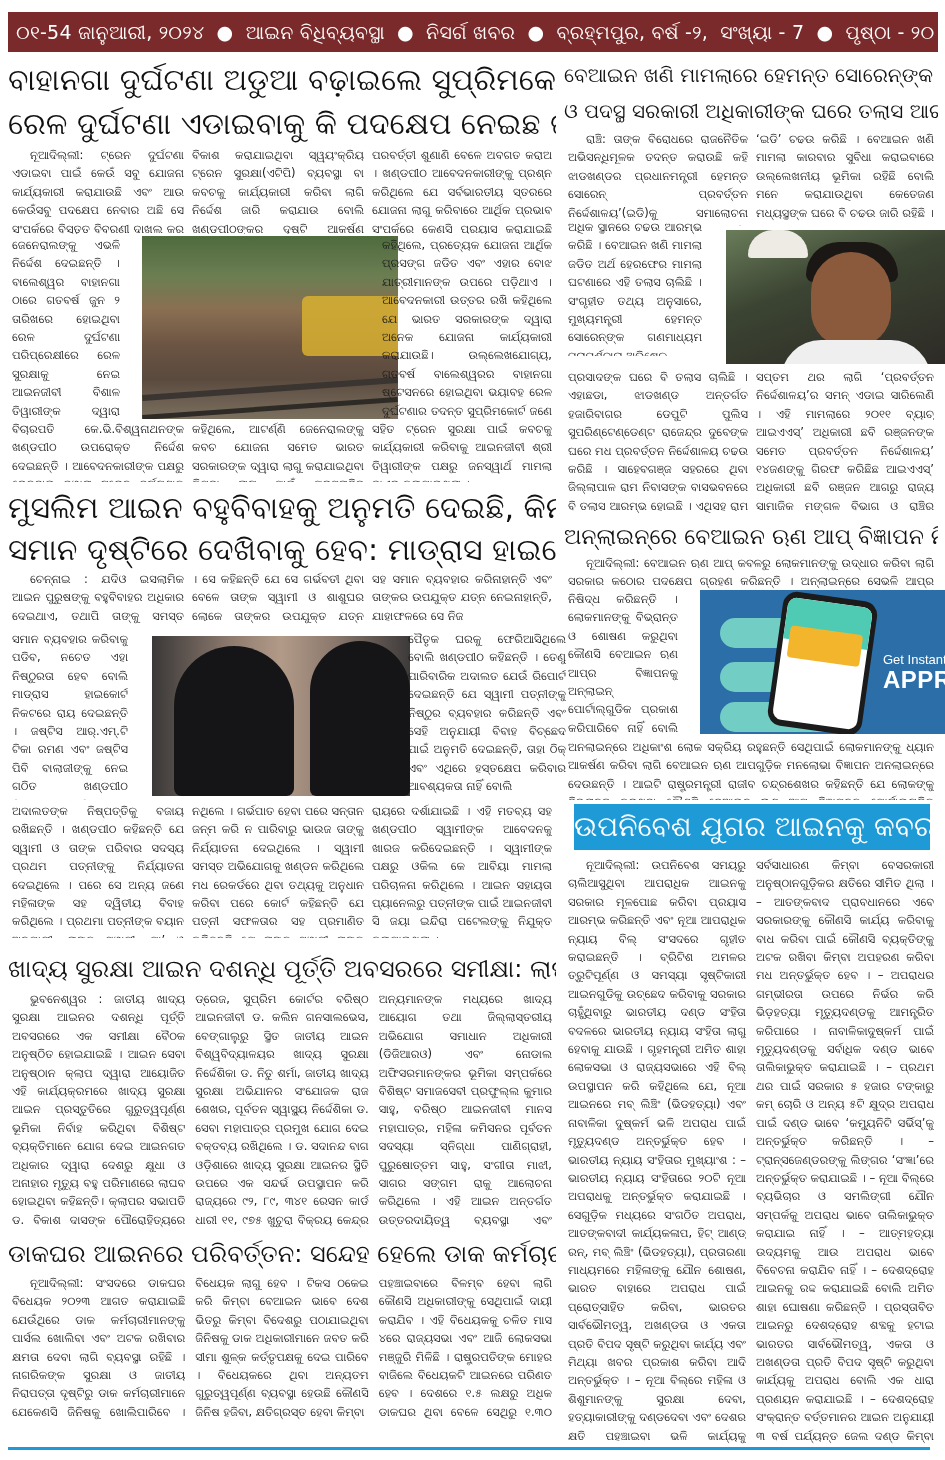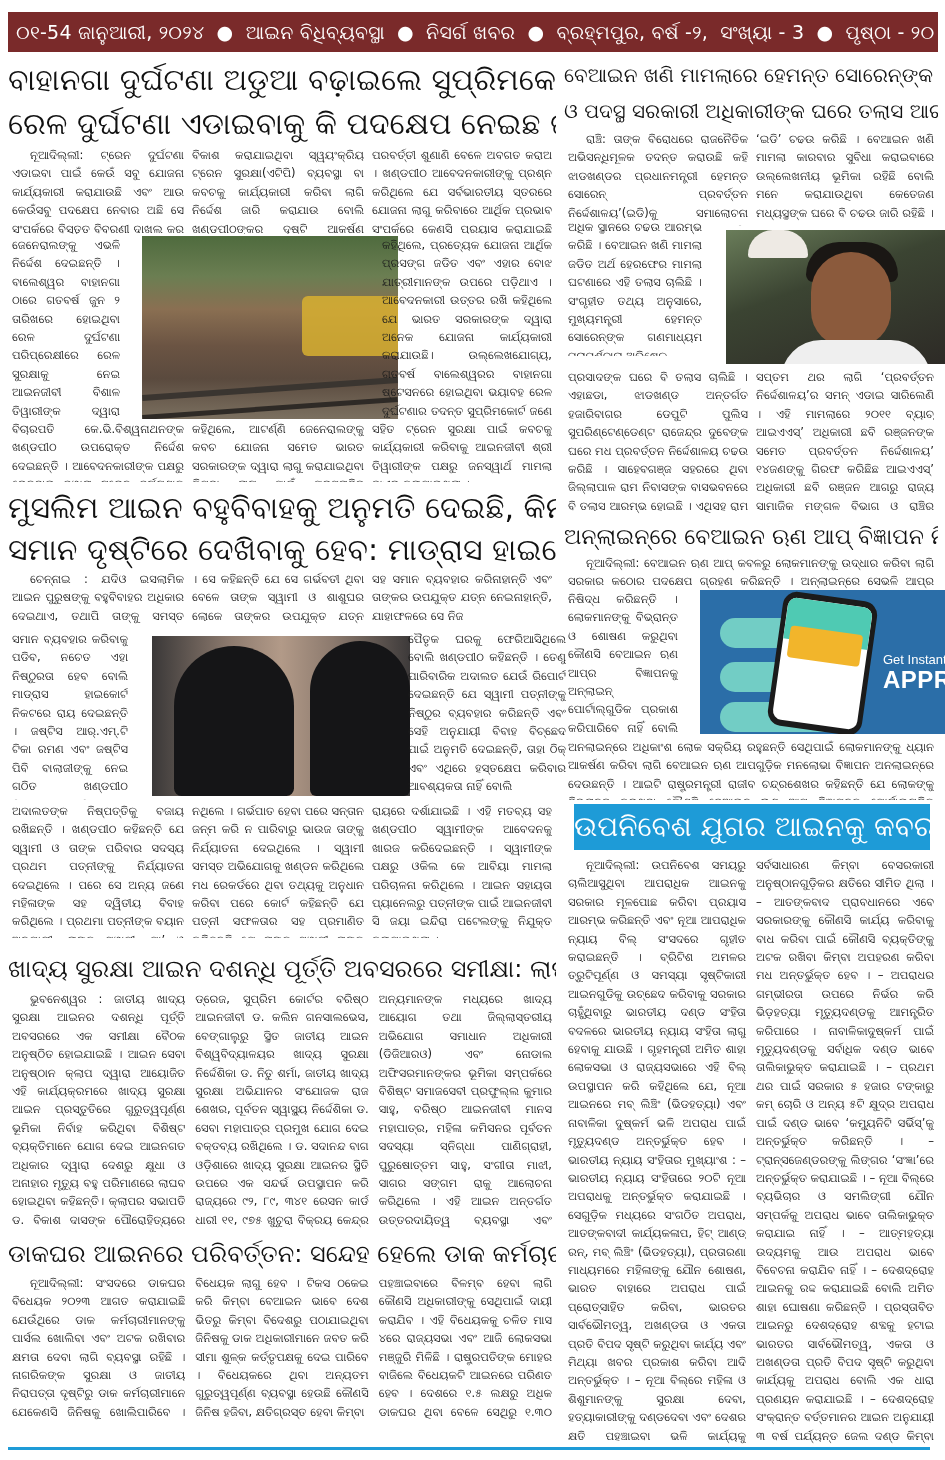--- a/index.html
+++ b/index.html
@@ -60,21 +60,21 @@
 <body>
 
 <div class="masthead">
   <span>୦୧-54 ଜାନୁଆରୀ, ୨୦୨୪</span>
   <span class="sep">●</span>
   <span>ଆଇନ ବିଧିବ୍ୟବସ୍ଥା</span>
   <span class="sep">●</span>
   <span>ନିସର୍ଗ ଖବର</span>
   <span class="sep">●</span>
   <span>ବ୍ରହ୍ମପୁର, ବର୍ଷ -୨,</span>
-  <span style="margin-left:6px">ସଂଖ୍ୟା - 3</span>
+  <span style="margin-left:6px">ସଂଖ୍ୟା - 7</span>
   <span class="sep">●</span>
   <span>ପୃଷ୍ଠା - ୨୦</span>
 </div>
 
 <div>
   <div class="headline h-main" style="left:8px;top:58px;width:548px;">ବାହାନଗା ଦୁର୍ଘଟଣା ଅଡୁଆ ବଢ଼ାଇଲେ ସୁପ୍ରିମକୋର୍ଟ:</div>
   <div class="headline h-main" style="left:8px;top:102px;width:548px;">ରେଳ ଦୁର୍ଘଟଣା ଏଡାଇବାକୁ କି ପଦକ୍ଷେପ ନେଇଛ ଜଣାଅ</div>
 
   <div class="block" style="left:12px;top:146px;width:172px;height:88px;">
     <div class="col" style="height:100%;">

